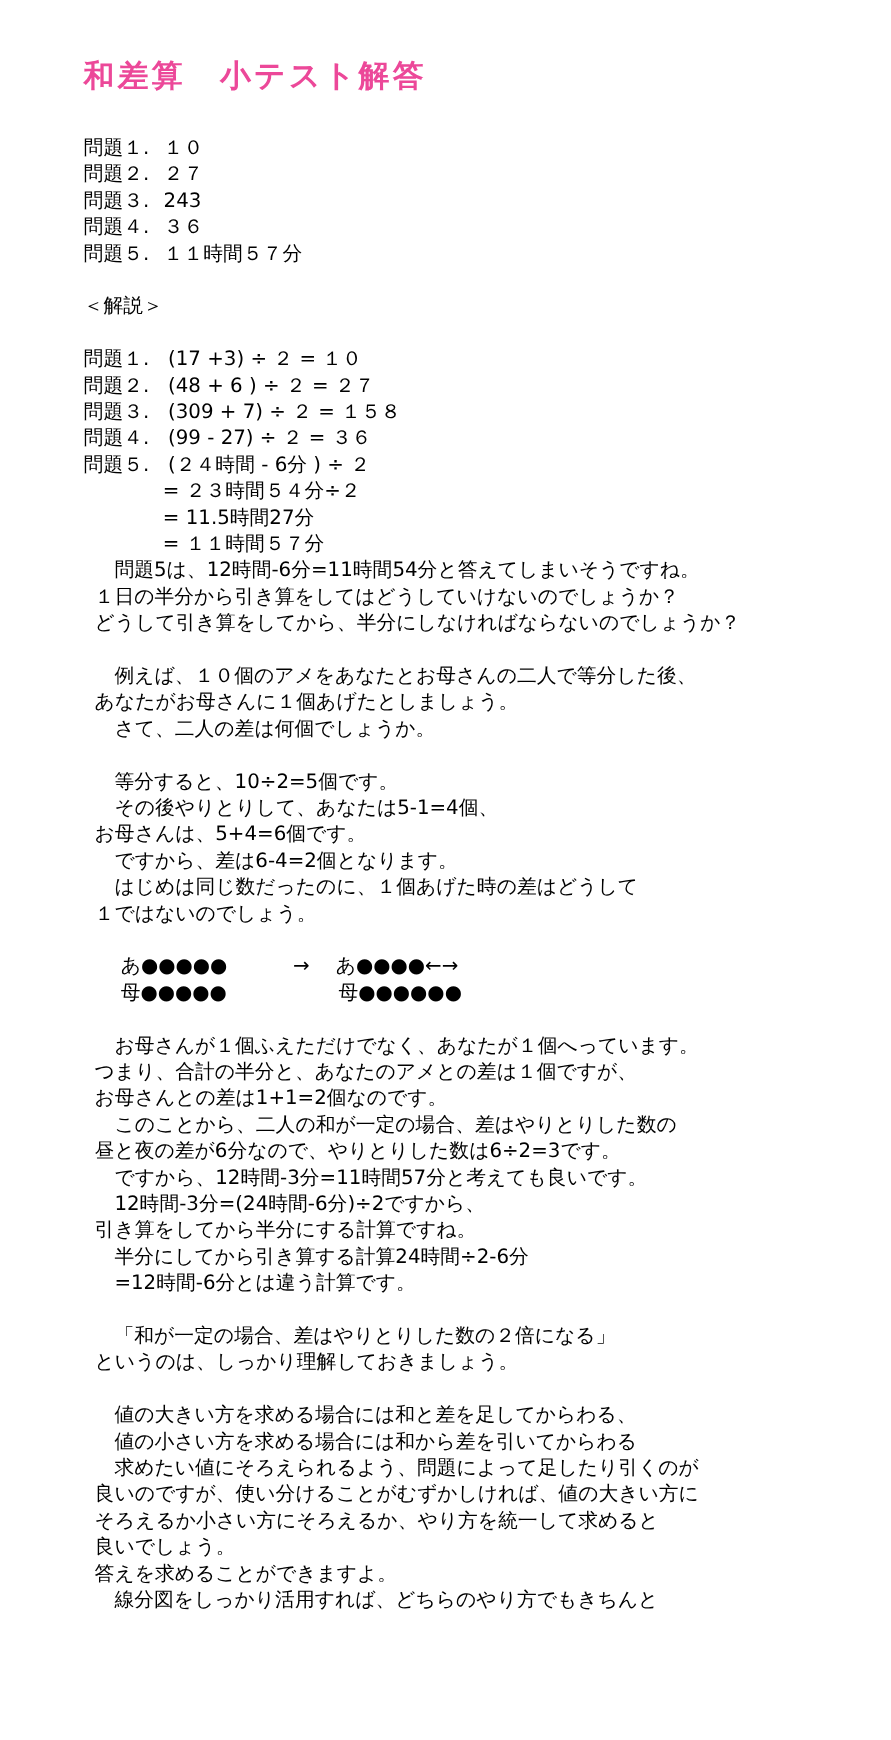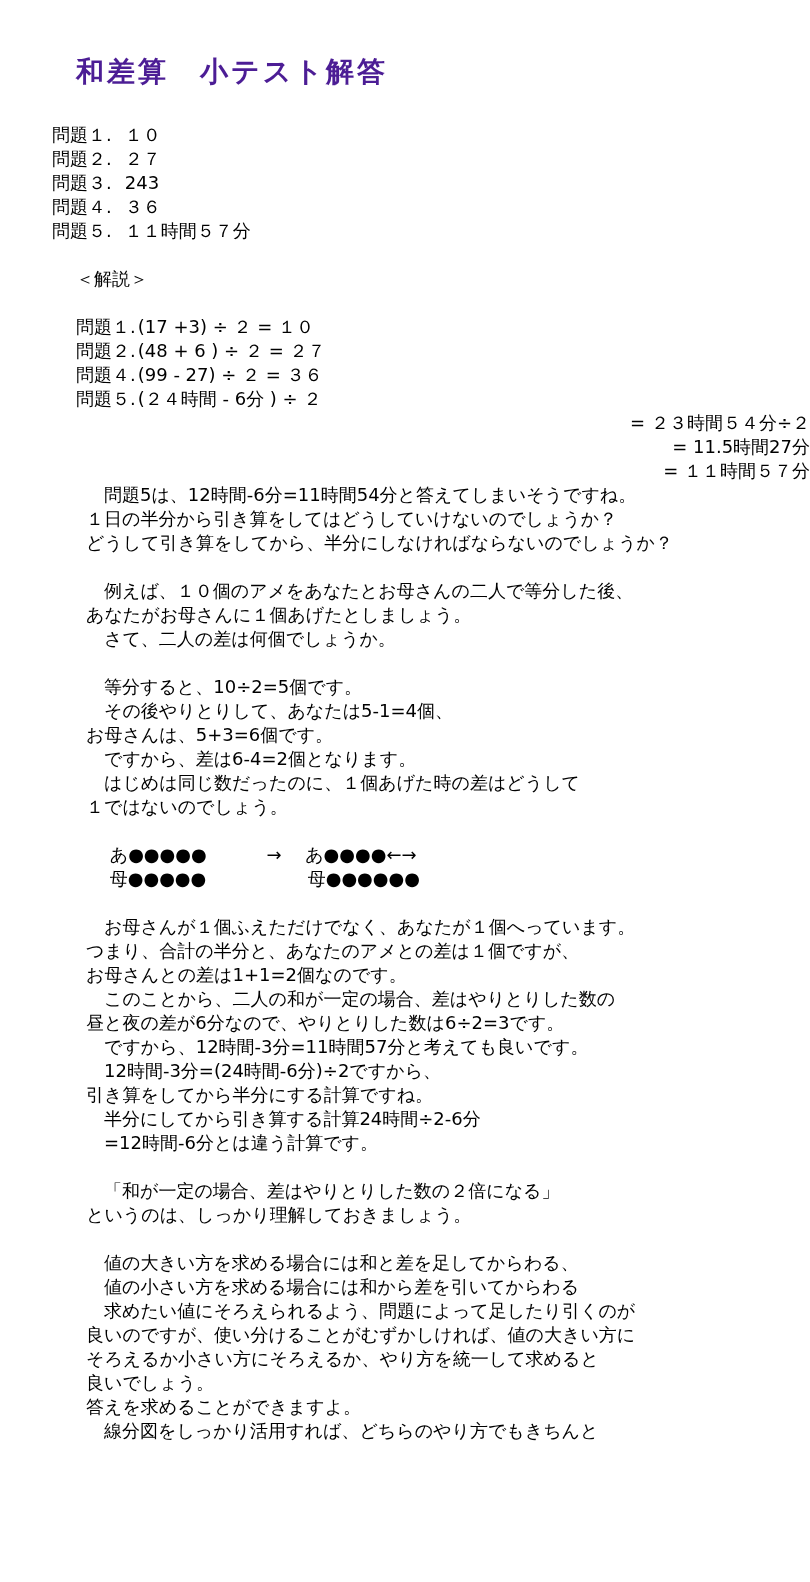--- a/index.html
+++ b/index.html
@@ -19,90 +19,90 @@
     color: #000000;
   }
   .title {
     margin: 54px 0 0 76px;
     font-size: 28px;
     line-height: 36px;
     font-weight: bold;
     letter-spacing: 3px;
   }
   .answers {
-    margin: 33px 0 24px 52px;
+    margin: 33px 0 24px 76px;
   }
   .heading {
     margin: 4px 0 24px 76px;
   }
   .solutions {
     margin: 0 0 0 76px;
   }
   .body-text {
     margin: 0 16px 0 86px;
   }
   .line {
     min-height: 24px;
     white-space: pre;
   }
   .answer-line .value {
     margin-left: 13px;
   }
   .solution-line .expr {
-    margin-left: 2px;
+    margin-left: 17px;
   }
   .solution-line.continuation {
     padding-left: 72px;
-    text-align: right;
   }
   .solution-line.continuation .expr {
     margin-left: 0;
   }
 </style>
 </head>
 <body>
 
 <div class="page">
 
-  <h1 class="title" style="color: #4c1d95;">和差算　小テスト解答</h1>
+  <h1 class="title" style="color: #ec4899; font-family: Liberation Mono, monospace;">和差算　小テスト解答</h1>
 
   <section class="answers">
       <div class="line answer-line"><span class="label">問題１.</span><span class="value">１０</span></div>
       <div class="line answer-line"><span class="label">問題２.</span><span class="value">２７</span></div>
       <div class="line answer-line"><span class="label">問題３.</span><span class="value">243</span></div>
       <div class="line answer-line"><span class="label">問題４.</span><span class="value">３６</span></div>
       <div class="line answer-line"><span class="label">問題５.</span><span class="value">１１時間５７分</span></div>
     </section>
 
   <div class="heading">
     <div class="line">＜解説＞</div>
   </div>
 
   <section class="solutions">
       <div class="line solution-line"><span class="label">問題１.</span><span class="expr">(17 +3) ÷ ２ = １０</span></div>
       <div class="line solution-line"><span class="label">問題２.</span><span class="expr">(48 + 6 ) ÷ ２ = ２７</span></div>
+      <div class="line solution-line"><span class="label">問題３.</span><span class="expr">(309 + 7) ÷ ２ = １５８</span></div>
       <div class="line solution-line"><span class="label">問題４.</span><span class="expr">(99 - 27) ÷ ２ = ３６</span></div>
       <div class="line solution-line"><span class="label">問題５.</span><span class="expr">(２４時間 - 6分 ) ÷ ２</span></div>
       <div class="line solution-line continuation"><span class="label"></span><span class="expr">= ２３時間５４分÷２</span></div>
       <div class="line solution-line continuation"><span class="label"></span><span class="expr">= 11.5時間27分</span></div>
       <div class="line solution-line continuation"><span class="label"></span><span class="expr">= １１時間５７分</span></div>
     </section>
 
   <section class="body-text">
       <div class="line">　問題5は、12時間-6分=11時間54分と答えてしまいそうですね。</div>
       <div class="line">１日の半分から引き算をしてはどうしていけないのでしょうか？</div>
       <div class="line">どうして引き算をしてから、半分にしなければならないのでしょうか？</div>
       <div class="line"></div>
       <div class="line">　例えば、１０個のアメをあなたとお母さんの二人で等分した後、</div>
       <div class="line">あなたがお母さんに１個あげたとしましょう。</div>
       <div class="line">　さて、二人の差は何個でしょうか。</div>
       <div class="line"></div>
       <div class="line">　等分すると、10÷2=5個です。</div>
       <div class="line">　その後やりとりして、あなたは5-1=4個、</div>
-      <div class="line">お母さんは、5+3=6個です。</div>
+      <div class="line">お母さんは、5+4=6個です。</div>
       <div class="line">　ですから、差は6-4=2個となります。</div>
       <div class="line">　はじめは同じ数だったのに、１個あげた時の差はどうして</div>
       <div class="line">１ではないのでしょう。</div>
       <div class="line"></div>
       <div class="line">　 あ●●●●●　　　 →　 あ●●●●←→</div>
       <div class="line">　 母●●●●●　　　　　  母●●●●●●</div>
       <div class="line"></div>
       <div class="line">　お母さんが１個ふえただけでなく、あなたが１個へっています。</div>
       <div class="line">つまり、合計の半分と、あなたのアメとの差は１個ですが、</div>
       <div class="line">お母さんとの差は1+1=2個なのです。</div>

